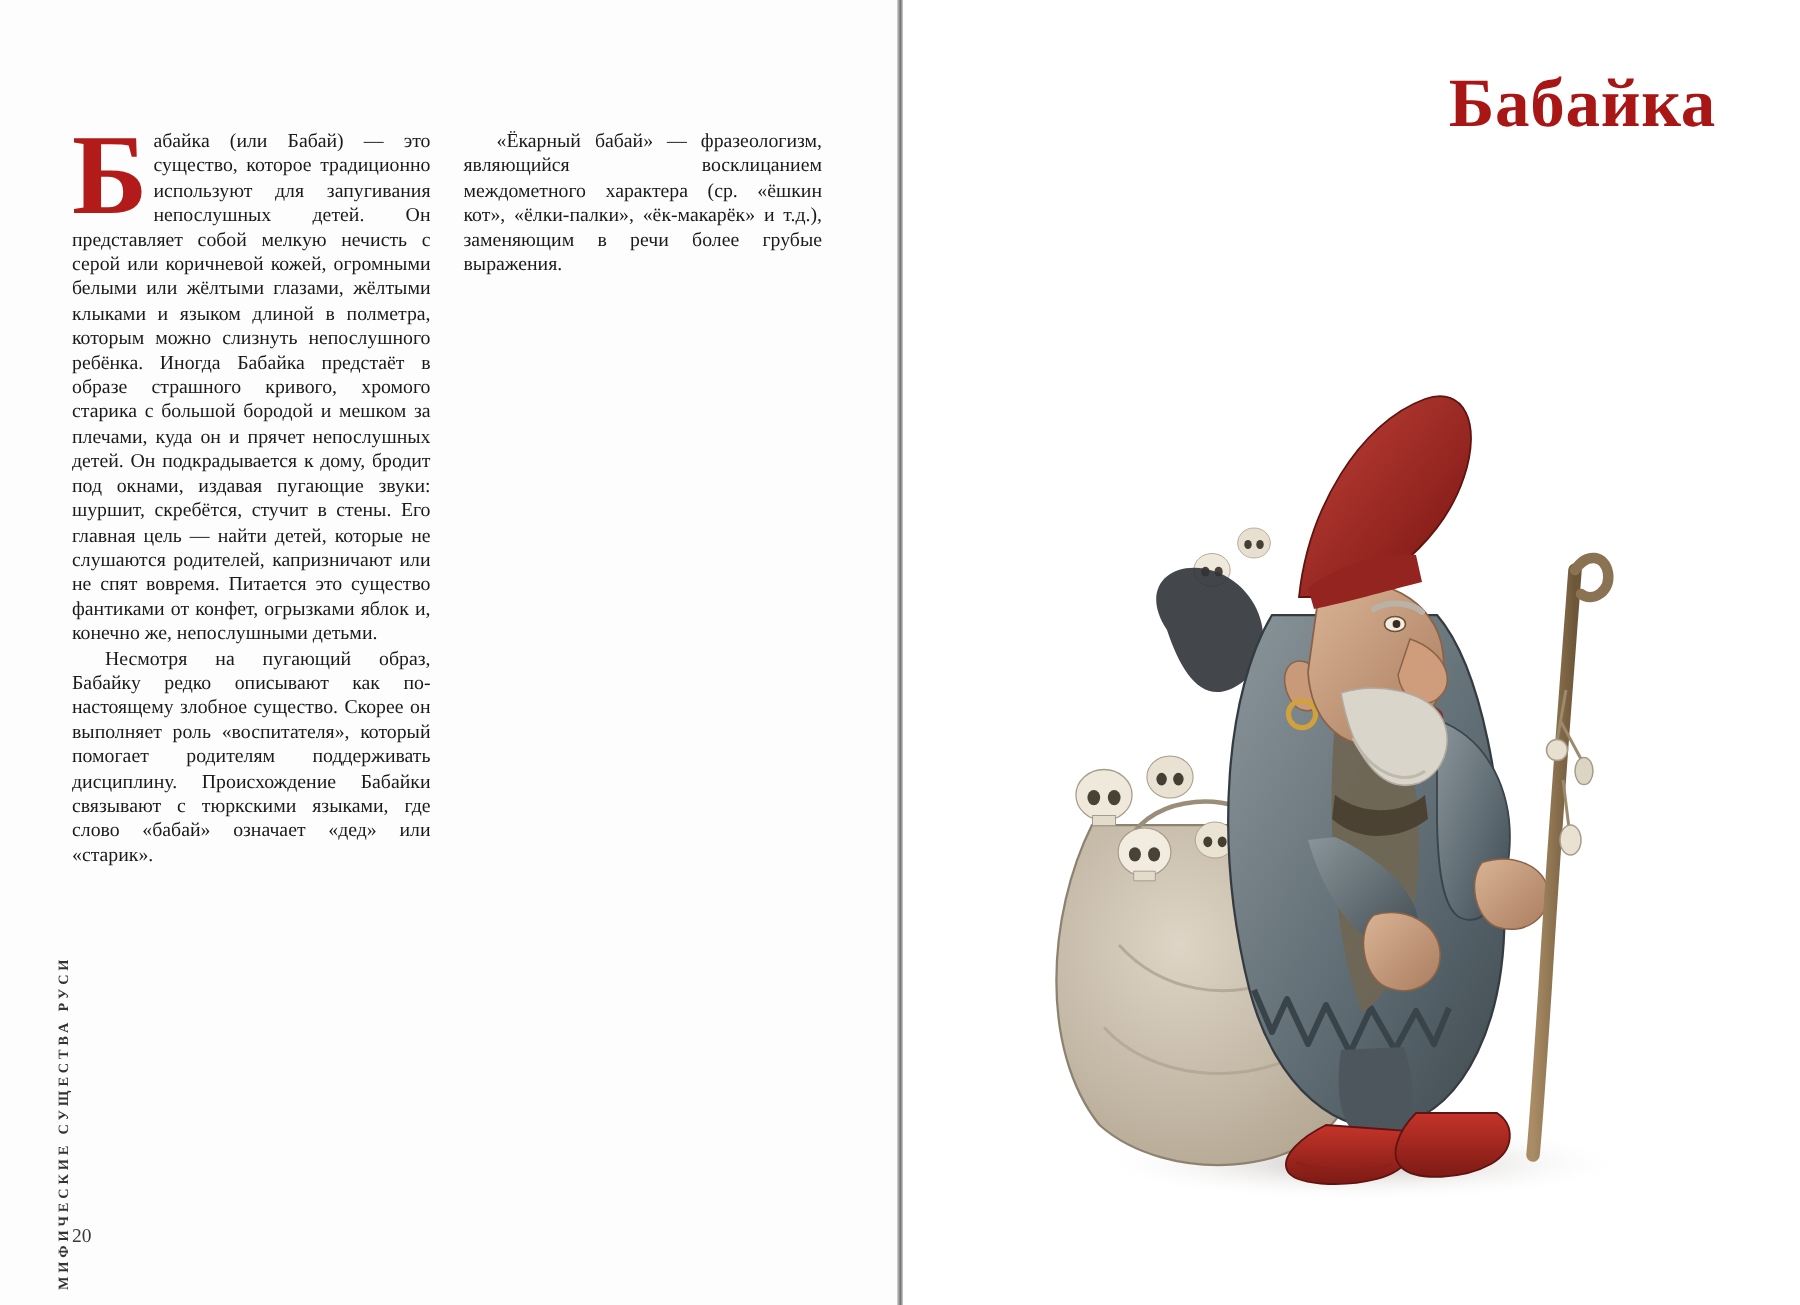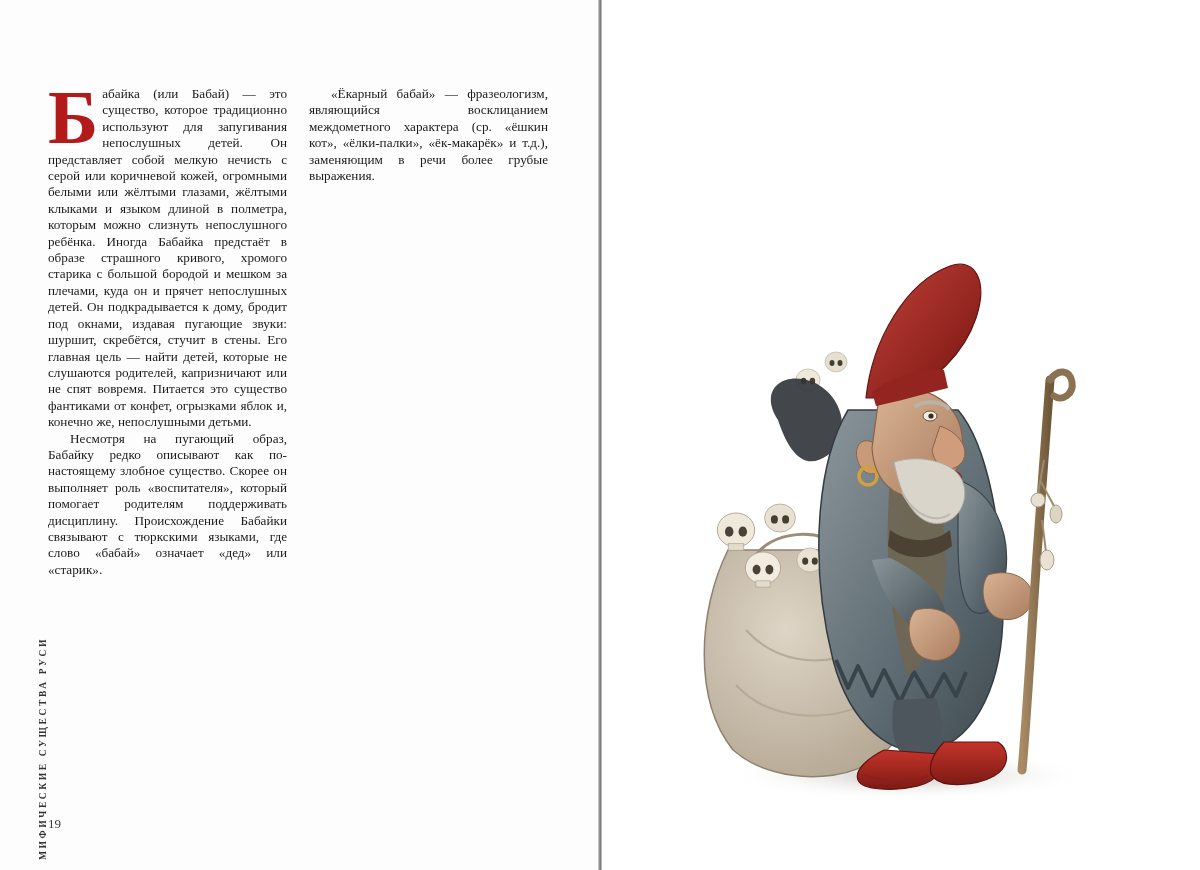--- a/index.html
+++ b/index.html
@@ -161,27 +161,28 @@
         <p><span class="dropcap">Б</span><span>абайка (или Бабай) — это существо, которое традиционно используют для запугивания непослушных детей. Он представляет собой мелкую нечисть с серой или коричневой кожей, огромными белыми или жёлтыми глазами, жёлтыми клыками и языком длиной в полметра, которым можно слизнуть непослушного ребёнка. Иногда Бабайка предстаёт в образе страшного кривого, хромого старика с большой бородой и мешком за плечами, куда он и прячет непослушных детей. Он подкрадывается к дому, бродит под окнами, издавая пугающие звуки: шуршит, скребётся, стучит в стены. Его главная цель — найти детей, которые не слушаются родителей, капризничают или не спят вовремя. Питается это существо фантиками от конфет, огрызками яблок и, конечно же, непослушными детьми.</span></p>
         <p>Несмотря на пугающий образ, Бабайку редко описывают как по-настоящему злобное существо. Скорее он выполняет роль «воспитателя», который помогает родителям поддерживать дисциплину. Происхождение Бабайки связывают с тюркскими языками, где слово «бабай» означает «дед» или «старик».</p>
       </div>
 
       <div class="col col-right">
         <p>«Ёкарный бабай» — фразеологизм, являющийся восклицанием междометного характера (ср. «ёшкин кот», «ёлки-палки», «ёк-макарёк» и т.д.), заменяющим в речи более грубые выражения.</p>
       </div>
 
     </div>
 
-    <div class="folio">19</div>
+    <div class="folio">20</div>
   </div>
 
   <div class="gutter"></div>
 
   <div class="page-right">
 
+    <div class="chapter-title">Бабайка</div>
 
     <div class="illustration">
       <svg viewBox="0 0 520 580" width="520" height="580" aria-hidden="true">
         <defs>
           <radialGradient id="sackG" cx="40%" cy="35%" r="75%">
             <stop offset="0%" stop-color="#ded5c6"></stop>
             <stop offset="100%" stop-color="#b3a692"></stop>
           </radialGradient>
           <linearGradient id="cloakG" x1="0" y1="0" x2="1" y2="1">
             <stop offset="0%" stop-color="#8b969b"></stop>

